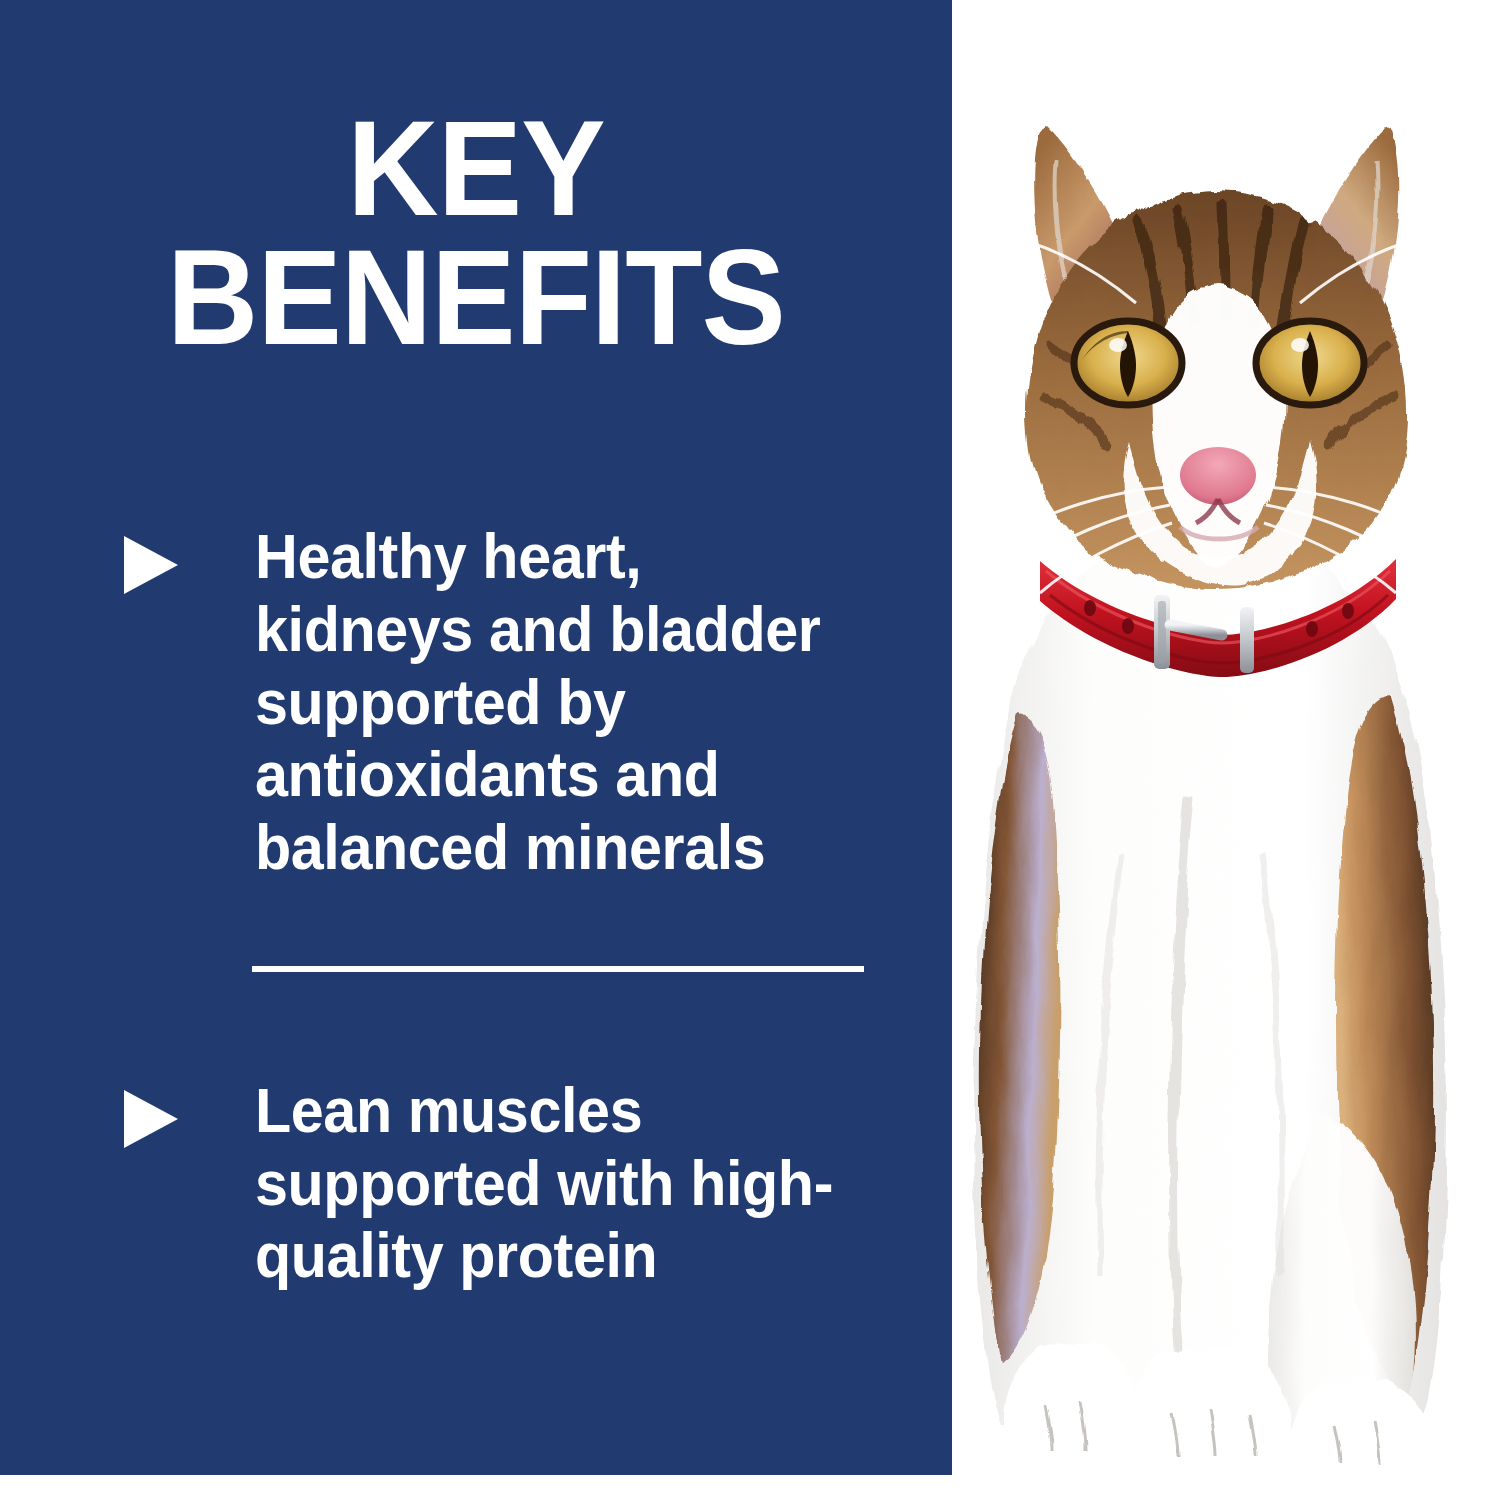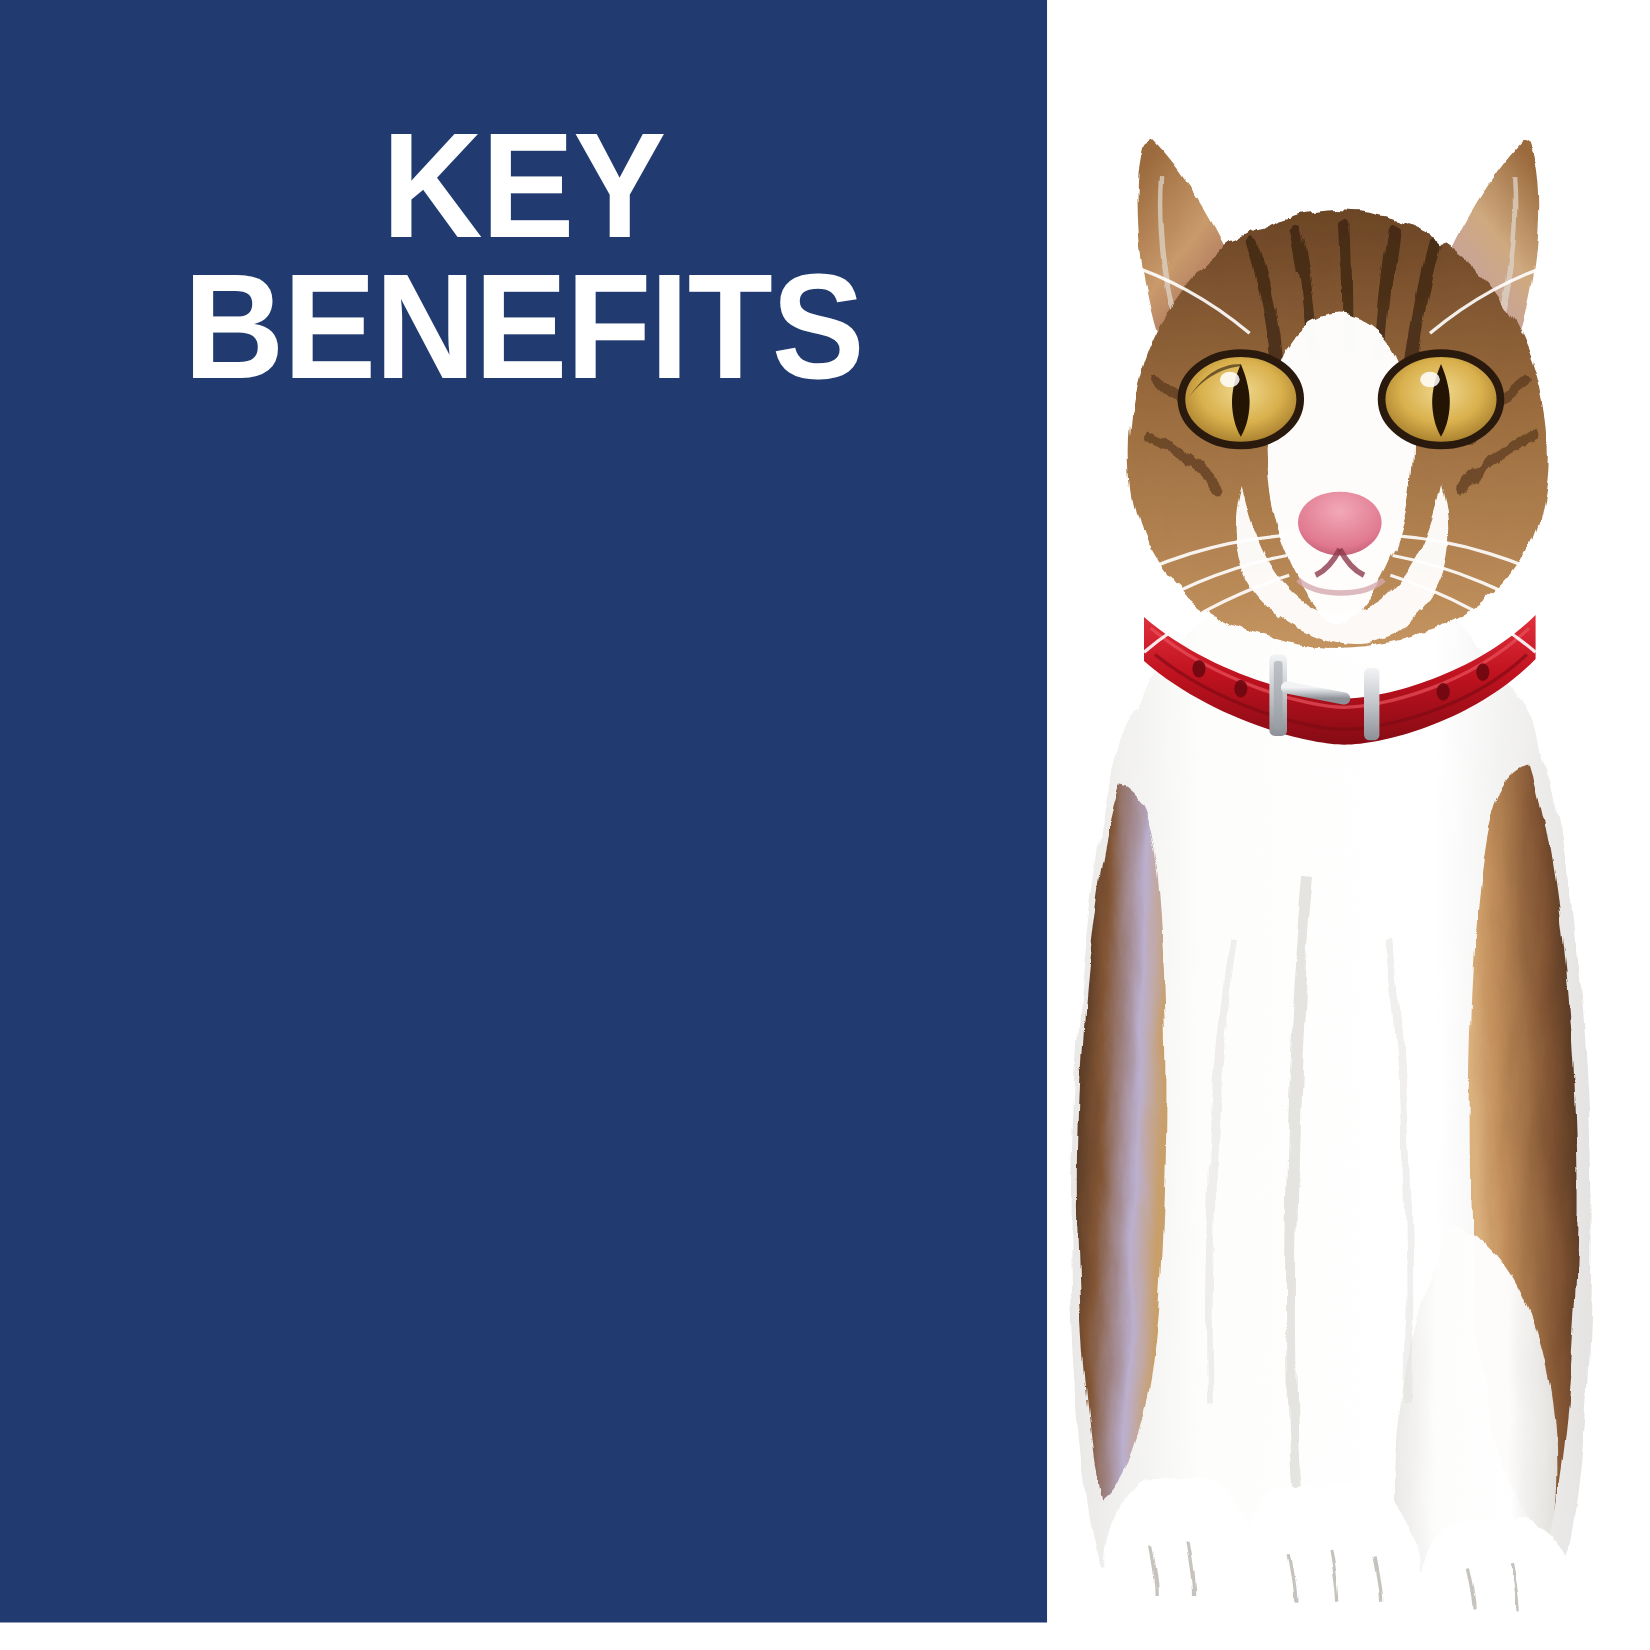--- a/index.html
+++ b/index.html
@@ -127,20 +127,37 @@
 </head>
 <body>
 
 <div class="poster">
 
   <div class="benefits-panel">
 
     <div class="panel-title">KEY
 BENEFITS</div>
 
+    <div class="benefit-list">
+
+      <div class="benefit-item">
+        <span class="bullet-arrow"></span>
+        <div class="benefit-text">Healthy heart, kidneys and bladder supported by antioxidants and balanced minerals</div>
+      </div>
+
+      <div class="divider-wrap">
+        <div class="divider"></div>
+      </div>
+
+      <div class="benefit-item second">
+        <span class="bullet-arrow"></span>
+        <div class="benefit-text">Lean muscles supported with high-quality protein</div>
+      </div>
+
+    </div>
   </div>
 
   <div class="photo-area">
     <svg class="cat-photo" viewBox="0 0 560 1400" aria-label="Tabby cat with red collar">
       <defs>
         <linearGradient id="gWhite" x1="0" y1="0" x2="1" y2="0">
           <stop offset="0%" stop-color="#e9e8e6"></stop>
           <stop offset="25%" stop-color="#fdfdfc"></stop>
           <stop offset="70%" stop-color="#ffffff"></stop>
           <stop offset="100%" stop-color="#e4e3e1"></stop>

